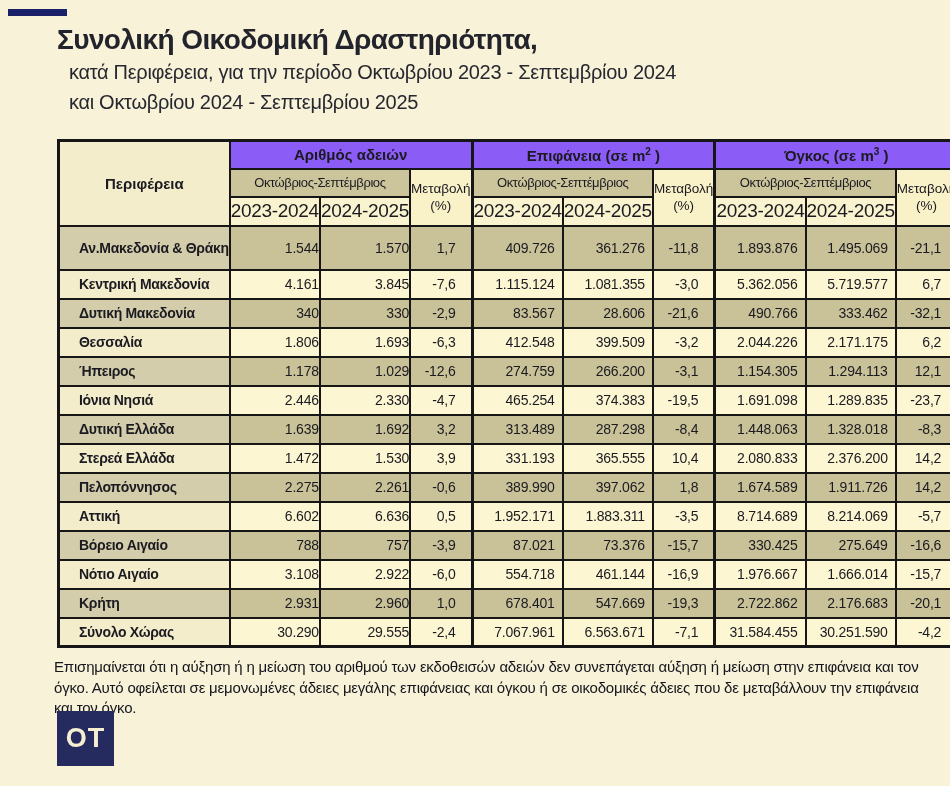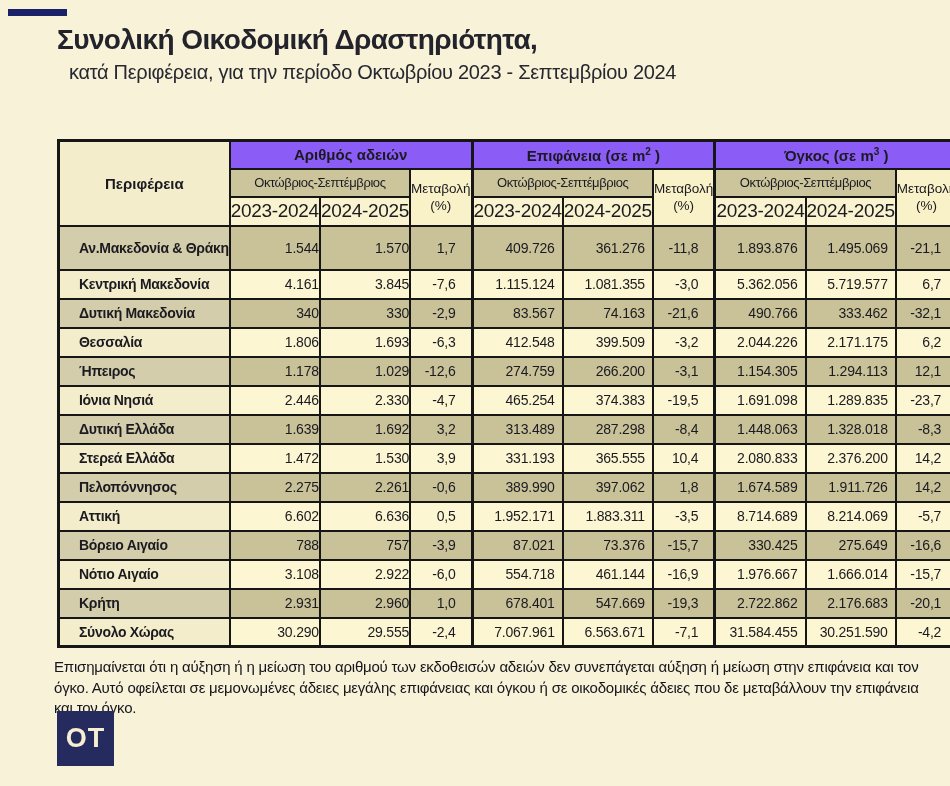--- a/index.html
+++ b/index.html
@@ -74,21 +74,21 @@
     color: #f6efd2;
   }
 </style>
 </head>
 <body style="background: rgb(247, 242, 216);">
 
 <div class="accent-bar" style="background: rgb(27, 33, 105);"></div>
 
 <h1 class="title">Συνολική Οικοδομική Δραστηριότητα,</h1>
 
-<p class="subtitle"><span>κατά Περιφέρεια, για την περίοδο Οκτωβρίου 2023 - Σεπτεμβρίου 2024</span><br></p>
+<p class="subtitle"><span>κατά Περιφέρεια, για την περίοδο Οκτωβρίου 2023 - Σεπτεμβρίου 2024</span><br><span>και Οκτωβρίου 2024 - Σεπτεμβρίου 2025</span></p>
 
 <table class="activity">
   <colgroup>
     <col style="width:148px">
       <col style="width:80px">
       <col style="width:76px">
       <col style="width:74px">
     <col style="width:82px">
       <col style="width:78px">
       <col style="width:72px">
@@ -144,21 +144,21 @@
         <td class="num gsep">5.362.056</td>
         <td class="num">5.719.577</td>
         <td class="chg">6,7</td>
       </tr>
       <tr class="dark">
         <th class="region">Δυτική Μακεδονία</th>
         <td class="cnt">340</td>
         <td class="cnt">330</td>
         <td class="chg">-2,9</td>
         <td class="num gsep">83.567</td>
-        <td class="num">74.163</td>
+        <td class="num">28.606</td>
         <td class="chg">-21,6</td>
         <td class="num gsep">490.766</td>
         <td class="num">333.462</td>
         <td class="chg">-32,1</td>
       </tr>
       <tr class="light">
         <th class="region">Θεσσαλία</th>
         <td class="cnt">1.806</td>
         <td class="cnt">1.693</td>
         <td class="chg">-6,3</td>

